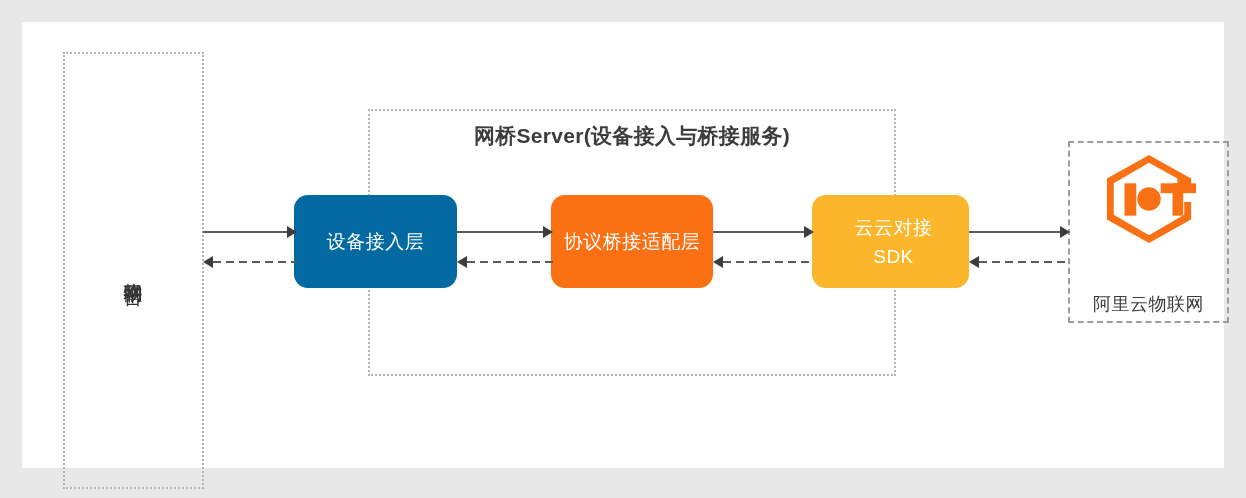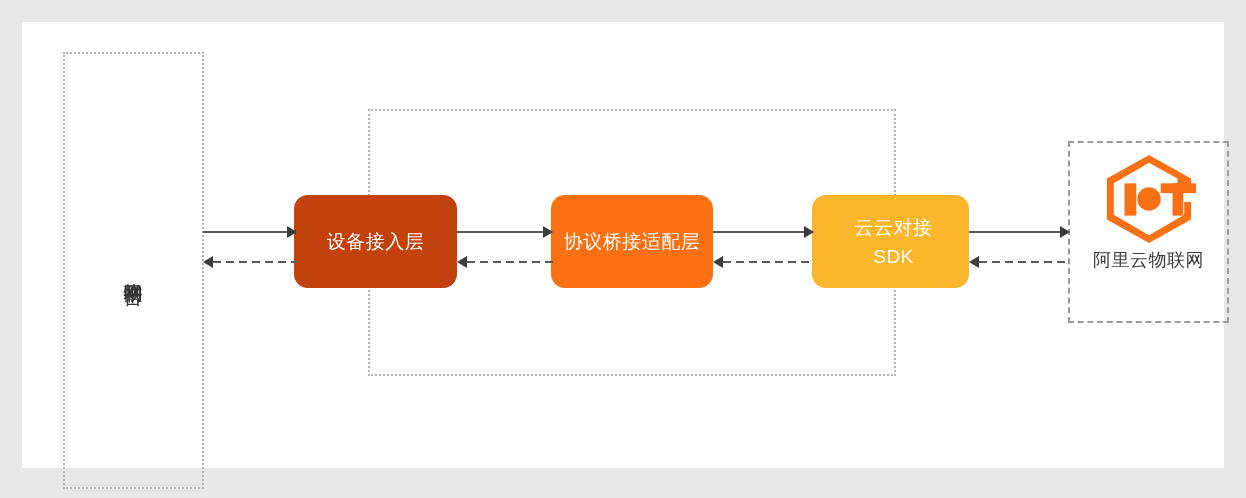--- a/index.html
+++ b/index.html
@@ -91,20 +91,21 @@
     left: 1046px;
     top: 119px;
     width: 161px;
     height: 182px;
     display: flex;
     flex-direction: column;
     align-items: center;
     justify-content: flex-start;
     padding-top: 12px;
     box-sizing: border-box;
+    gap: 44px;
   }
   #iot-logo { width: 98px; height: 92px; display: block; }
   #aliyun-iot-label {
     margin-top: 2px;
     font-size: 18px;
     line-height: 26px;
     color: #3c3c3c;
     text-align: center;
     font-weight: 500;
     letter-spacing: 0.5px;
@@ -124,21 +125,21 @@
     line-height: 29px;
     letter-spacing: 0.5px;
     box-sizing: border-box;
     padding: 0 10px;
   }
   #node-device-access {
     left: 272px;
     top: 173px;
     width: 163px;
     height: 93px;
-    background: #c2410c;
+    background: #0369a1;
   }
   #node-protocol-adapter {
     left: 529px;
     top: 173px;
     width: 162px;
     height: 93px;
     background: #fb7012;
   }
   #node-cloud-sdk {
     left: 790px;
@@ -165,20 +166,21 @@
 </head>
 <body>
 
 <div id="stage">
   <div id="canvas">
 
     <div class="dotted-box" id="left-platform-box"></div>
     <div id="left-platform-label">物联网平台</div>
 
     <div class="dotted-box" id="bridge-server-box"></div>
+    <div id="bridge-server-title">网桥Server(设备接入与桥接服务)</div>
 
     <div class="dashed-box" id="aliyun-iot-box"></div>
     <div id="aliyun-iot-inner">
       <span>
         <svg id="iot-logo" viewBox="0 0 100 94" xmlns="http://www.w3.org/2000/svg" aria-hidden="true">
 
           <path d="M50 2 L93 26 L93 39 L79 39 L79 26 L50 10 L14 31 L14 63 L50 84 L86 63 L86 50 L93 50 L93 68 L50 92 L7 68 L7 26 Z" fill="#fa7014"></path>
 
           <rect x="25" y="31" width="12" height="33" fill="#fa7014"></rect>
 

